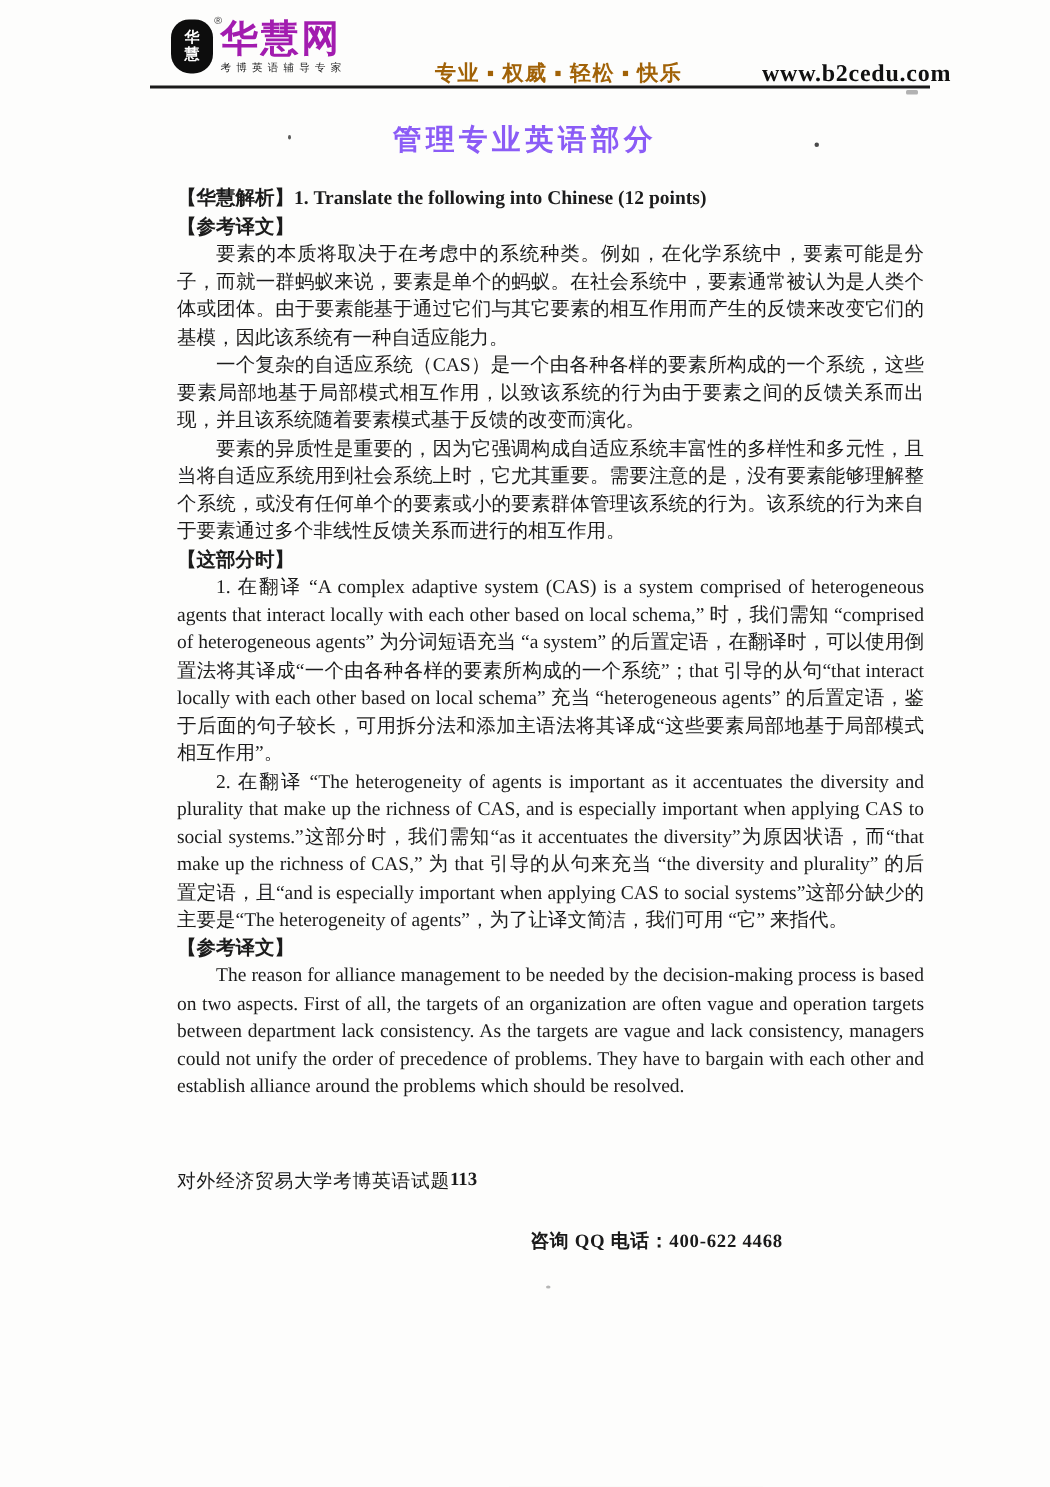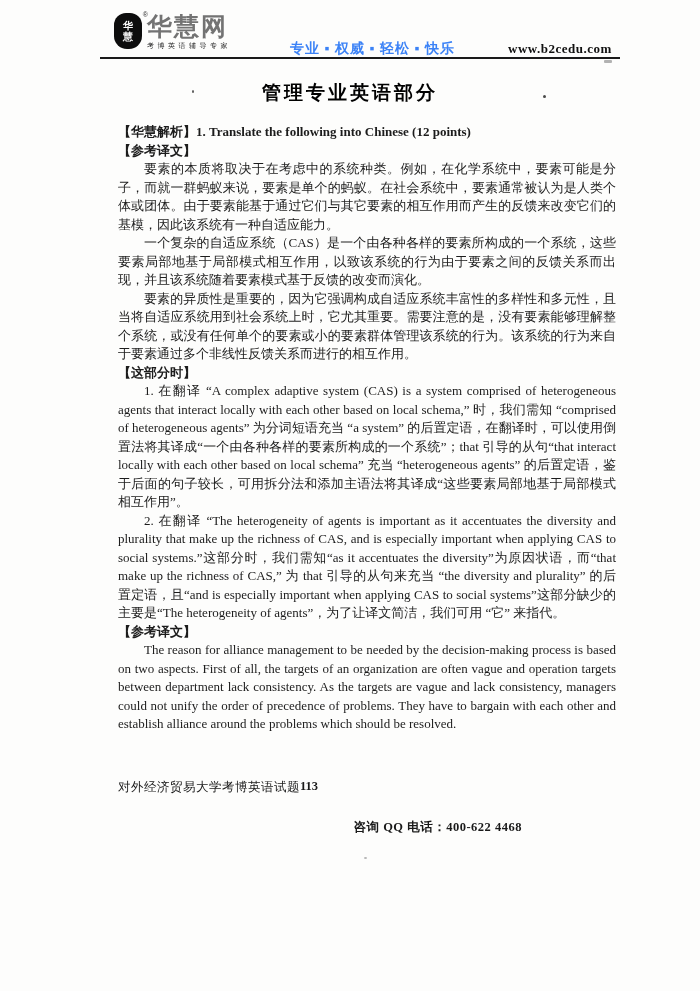--- a/index.html
+++ b/index.html
@@ -22,40 +22,40 @@
     position:relative;width:28px;height:36px;background:#0d0d0d;
     border-radius:12px 12px 13px 13px;color:#ffffff;
     display:flex;flex-direction:column;align-items:center;justify-content:center;
     font-family:"Liberation Sans","DejaVu Sans",sans-serif;
     font-size:10px;line-height:11px;font-weight:bold;
   }
   .seal .reg{position:absolute;top:-4px;right:-6px;color:#333;font-size:7px;font-weight:normal;}
   .logo-text{margin-left:5px;display:flex;flex-direction:column;}
   .logo-name{
     font-family:"Liberation Sans","DejaVu Sans",sans-serif;
-    font-size:25px;line-height:26px;font-weight:bold;color:#737373;
+    font-size:25px;line-height:26px;font-weight:bold;color:#a21caf;
     letter-spacing:2px;
   }
   .logo-tagline{
     font-family:"Liberation Sans","DejaVu Sans",sans-serif;
     font-size:7px;line-height:9px;color:#222;letter-spacing:3.5px;margin-top:2px;white-space:nowrap;
   }
   .slogan{
     position:absolute;left:290px;top:40px;
-    font-size:14px;font-weight:bold;color:#3b82f6;letter-spacing:1px;white-space:nowrap;
+    font-size:14px;font-weight:bold;color:#a16207;letter-spacing:1px;white-space:nowrap;
   }
   .website{
     position:absolute;left:508px;top:41px;
-    font-size:13px;font-weight:bold;color:#111;letter-spacing:0.5px;
+    font-size:16px;font-weight:bold;color:#111;letter-spacing:0.5px;
   }
   .header-rule{position:absolute;left:100px;top:57px;width:520px;height:2px;background:#1a1a1a;}
   
   .doc-title{
     position:absolute;top:80px;left:0;width:700px;text-align:center;
-    font-size:19px;font-weight:bold;letter-spacing:3px;color:#000000;margin:0;
+    font-size:19px;font-weight:bold;letter-spacing:3px;color:#8b5cf6;margin:0;
   }
   
   .content{
     position:absolute;left:118px;top:123px;width:498px;
     font-size:13px;line-height:18.5px;text-align:justify;
   }
   .content p{margin:0;}
   .h{font-weight:bold;}
   .cn,.en{text-indent:2em;}
   .sec2{margin-top:13px;}

